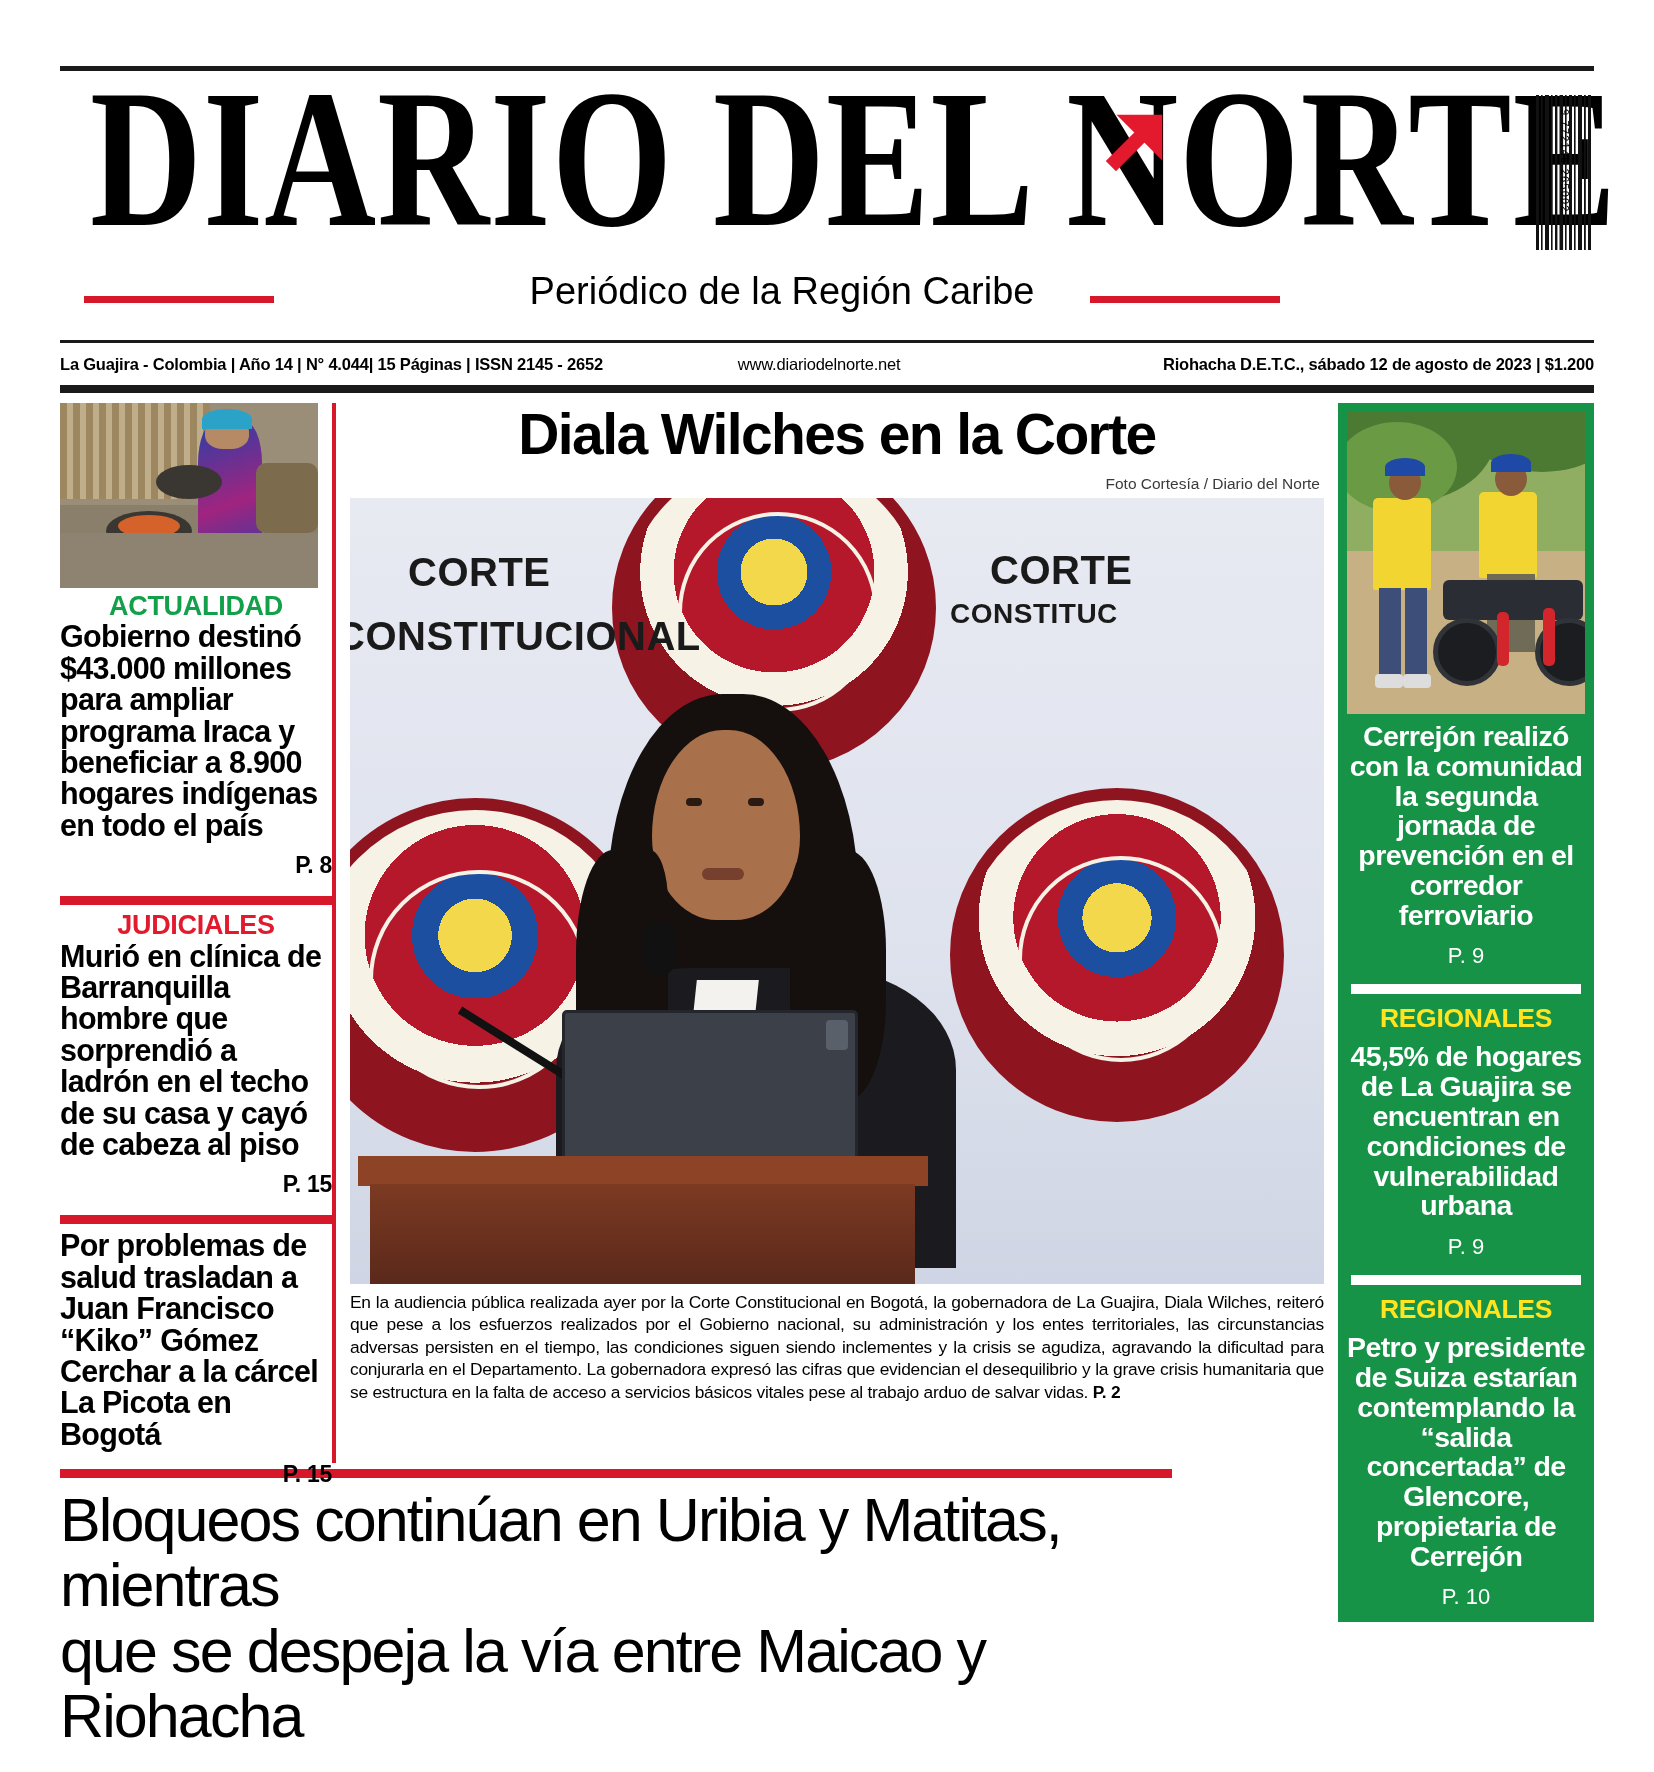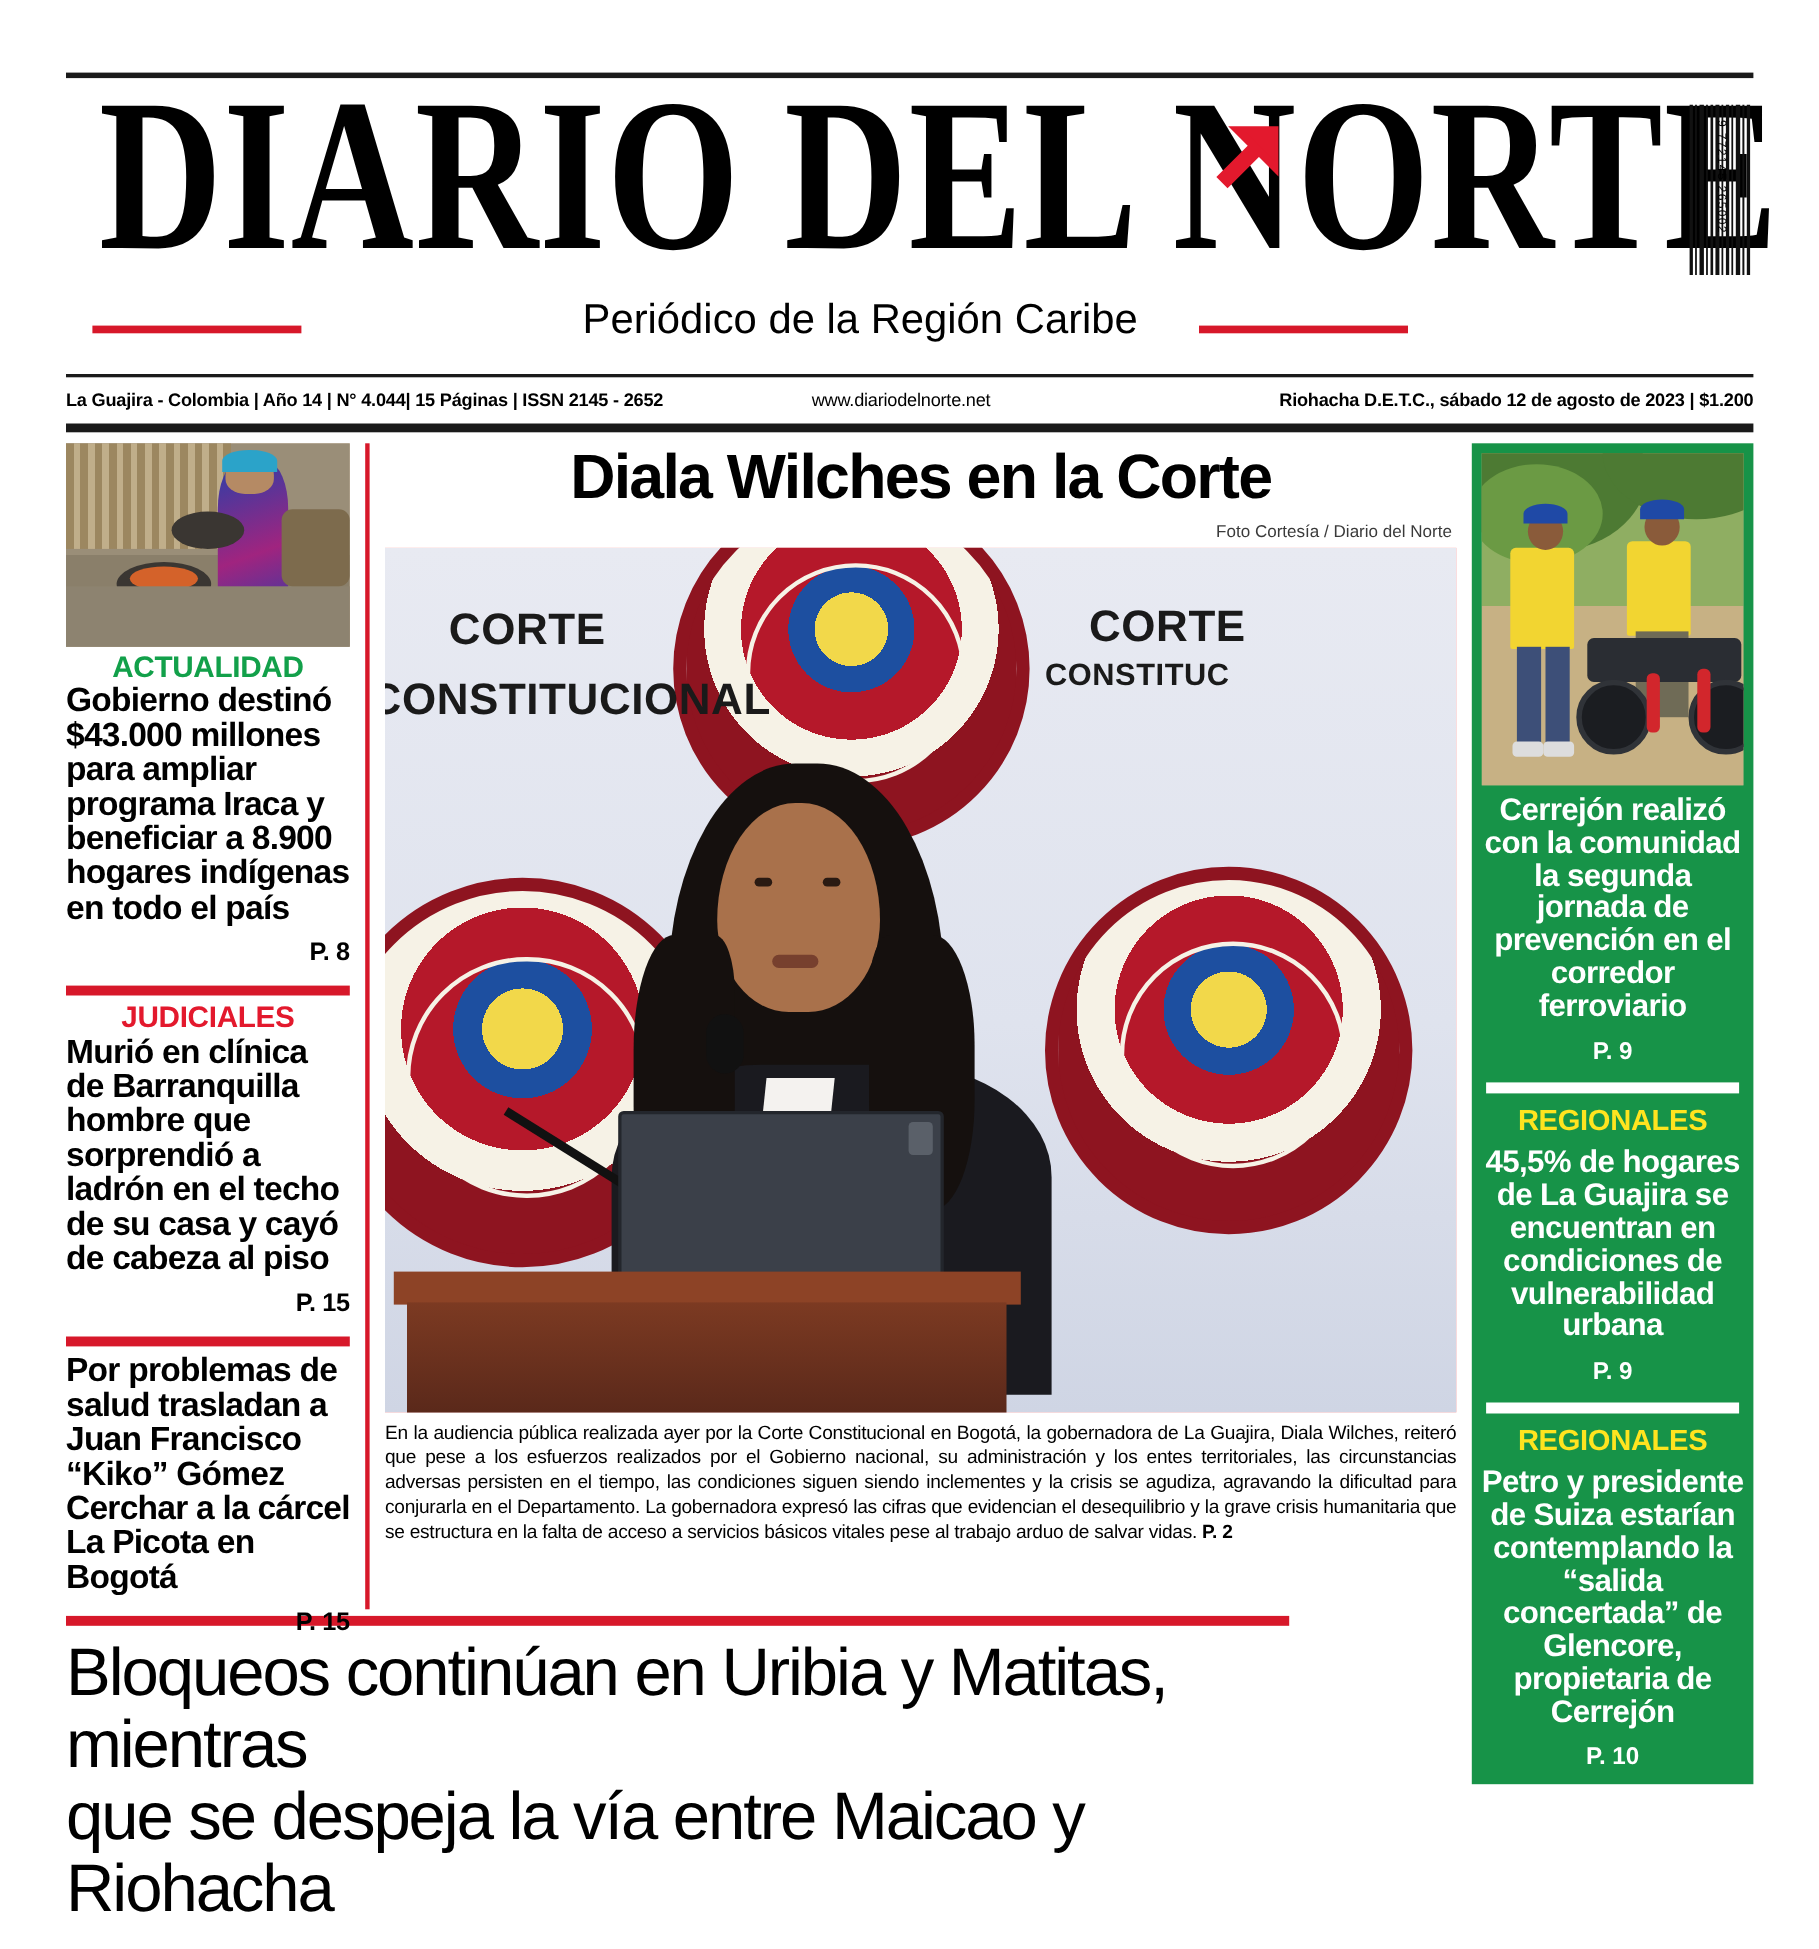--- a/index.html
+++ b/index.html
@@ -45,21 +45,21 @@
   .inforule{height:3px;background:#1a1a1a;margin-top:14px;}
   .infobar{display:flex;align-items:center;height:42px;font-size:16.5px;
            font-family:"Liberation Sans",sans-serif;font-weight:600;letter-spacing:-0.2px;justify-content:flex-end;}
   .infobar .left{flex:0 0 auto;}
   .infobar .mid{flex:1 1 auto;text-align:left;padding-left:135px;font-weight:400;}
   .infobar .right{flex:0 0 auto;text-align:right;}
   .rule-thick{height:8px;background:#1a1a1a;}
 
   
   .content{display:flex;margin-top:10px;height:1060px;}
-  .col-left{width:272px;flex:0 0 272px;padding-right:14px;box-sizing:border-box;}
+  .col-left{width:272px;flex:0 0 272px;box-sizing:border-box;}
   .vdiv{width:4px;flex:0 0 4px;background:#d7182a;margin-right:14px;}
   .col-mid{flex:1 1 auto;padding-right:14px;box-sizing:border-box;}
   .col-right{width:256px;flex:0 0 256px;}
 
   
   .thumb{width:258px;height:185px;border:0;overflow:hidden;position:relative;background:#b9a58c;}
   .kicker{text-align:center;font-weight:700;font-size:27px;letter-spacing:-0.3px;line-height:1.05;margin-top:4px;}
   .kicker.green{color:#12a04a;}
   .kicker.red{color:#e3192d;}
   .hl{font-weight:700;font-size:30.5px;line-height:1.03;letter-spacing:-0.7px;margin-top:1px;}
@@ -70,21 +70,21 @@
   .mainhead{text-align:center;font-weight:700;font-size:57px;letter-spacing:-1.6px;line-height:1.02;margin-top:2px;}
   .credit{text-align:right;font-size:15.5px;color:#3a3a3a;margin-top:12px;padding-right:4px;font-family:"Liberation Sans",sans-serif;}
   .photo-main{width:100%;height:786px;margin-top:5px;position:relative;overflow:hidden;background:#fca5a5;}
   .caption{font-family:"Liberation Sans",sans-serif;font-size:17.4px;line-height:1.285;text-align:justify;margin-top:7px;letter-spacing:-0.25px;}
   .caption b{font-weight:700;}
 
   
   .greenbox{background:#179348;padding:9px 9px 12px 9px;box-sizing:border-box;}
   .gphoto{width:100%;height:302px;background:#9fb27c;position:relative;overflow:hidden;}
   .ghl{color:#fff;font-weight:700;font-size:28.5px;line-height:1.045;text-align:center;letter-spacing:-0.6px;margin-top:8px;}
-  .gpref{color:#fff;font-weight:700;font-size:22px;text-align:center;margin-top:13px;}
+  .gpref{color:#fff;font-weight:400;font-size:22px;text-align:center;margin-top:13px;}
   .gdiv{height:10px;background:#fff;margin:15px 4px 9px 4px;}
   .gkick{color:#ffe41f;font-weight:700;font-size:26.5px;text-align:center;letter-spacing:-0.3px;}
 
   
   .botrule{height:9px;background:#d7182a;margin-top:6px;}
   .botline{font-weight:400;font-size:61px;line-height:1.07;letter-spacing:-1.9px;margin-top:10px;
            font-family:"Liberation Sans",sans-serif;}
 
   
   .ph-sky{position:absolute;inset:0;background:linear-gradient(#e8eaf2 0%,#dfe3ee 55%,#cfd5e4 100%);}

